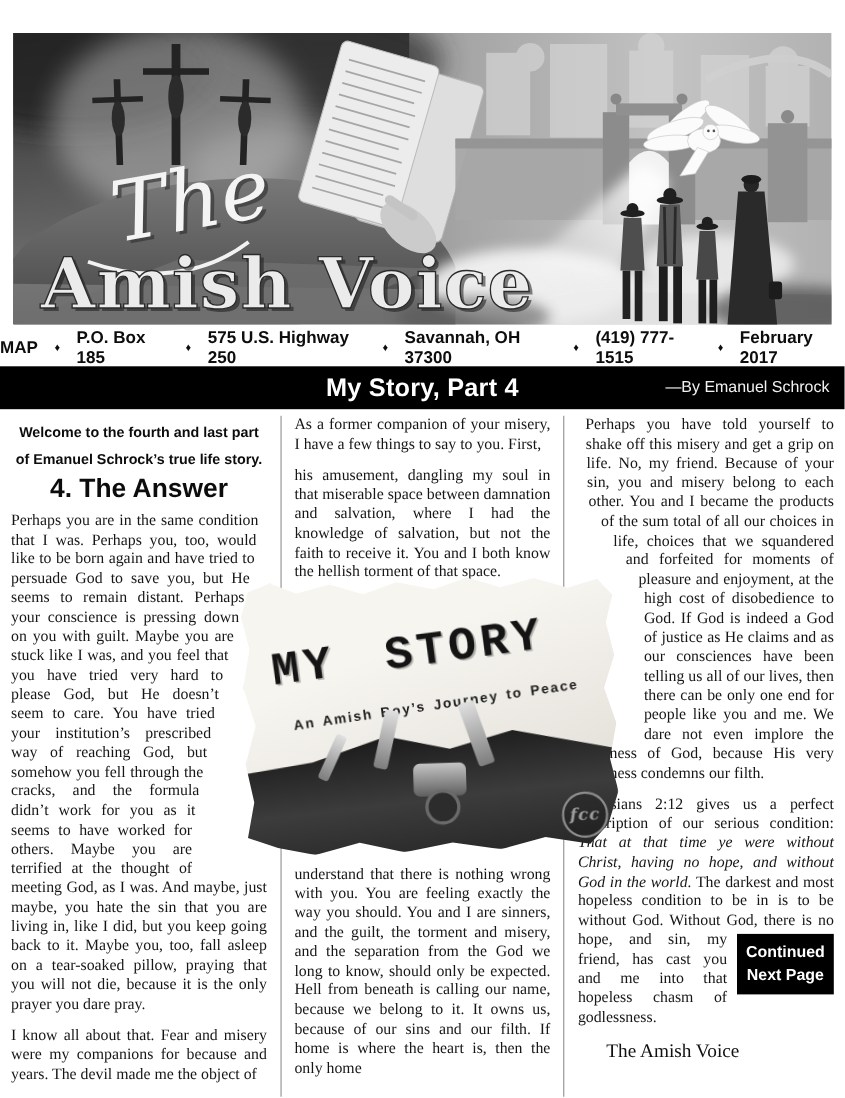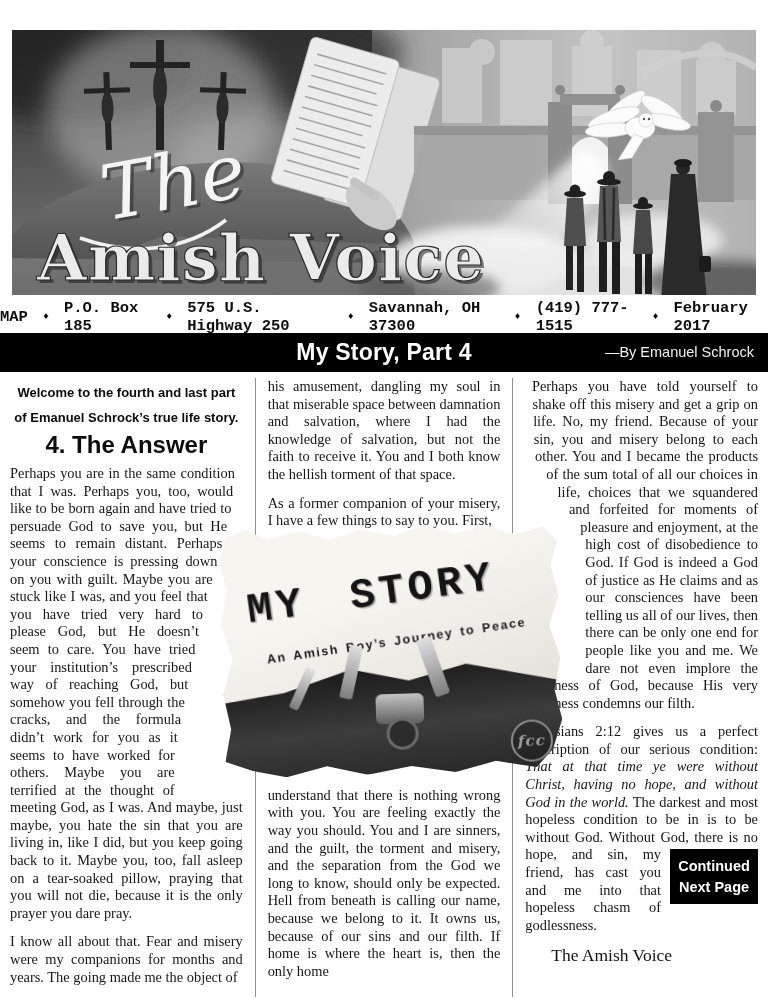--- a/index.html
+++ b/index.html
@@ -2,21 +2,21 @@
 <html><head>
 <meta charset="utf-8">
 <style>
   html,body{margin:0;padding:0;background:#ffffff;}
   .page{position:relative;width:768px;height:998px;background:#ffffff;overflow:hidden;
         font-family:"Liberation Serif",serif;color:#161616;}
   
   .masthead{position:absolute;left:12px;top:30px;width:744px;height:265px;}
   
   .addr{position:absolute;left:0;top:299px;width:768px;display:flex;justify-content:center;
-        align-items:center;gap:15px;font-family:Liberation Mono, monospace;font-weight:bold;
+        align-items:center;gap:15px;font-family:Liberation Sans, sans-serif;font-weight:bold;
         font-size:15.5px;color:#0d0d0d;}
   .addr .diamond{font-size:10px;line-height:1;}
   
   .titlebar{position:absolute;left:0;top:333px;width:768px;height:39px;background:#000;}
   .titlebar .bar-title{position:absolute;left:0;right:0;top:0;height:39px;line-height:38px;
         text-align:center;color:#fff;font-family:"Liberation Sans",sans-serif;
         font-weight:bold;font-size:23px;letter-spacing:.2px;}
   .titlebar .bar-byline{position:absolute;right:14px;top:0;height:55px;line-height:39px;
         color:#f2f2f2;font-family:"Liberation Sans",sans-serif;font-size:14.5px;}
   
@@ -265,26 +265,26 @@
     <div class="bar-title">My Story, Part 4</div>
     <div class="bar-byline">—By Emanuel Schrock</div>
   </div>
 
   <div class="cols">
 
     <div class="col">
       <div class="intro">Welcome to the fourth and last part of Emanuel Schrock’s true life story.</div>
       <div class="sec-head">4. The Answer</div>
       <p class="body-p"><span class="wrap-r"></span><span>Perhaps you are in the same condition that I was. Perhaps you, too, would like to be born again and have tried to persuade God to save you, but He seems to remain distant. Perhaps your conscience is pressing down on you with guilt. Maybe you are stuck like I was, and you feel that you have tried very hard to please God, but He doesn’t seem to care. You have tried your institution’s prescribed way of reaching God, but somehow you fell through the cracks, and the formula didn’t work for you as it seems to have worked for others. Maybe you are terrified at the thought of meeting God, as I was. And maybe, just maybe, you hate the sin that you are living in, like I did, but you keep going back to it. Maybe you, too, fall asleep on a tear-soaked pillow, praying that you will not die, because it is the only prayer you dare pray.</span></p>
-      <p class="body-p"><span>I know all about that. Fear and misery were my companions for months and years. The going made me the object of</span></p>
+      <p class="body-p"><span>I know all about that. Fear and misery were my companions for because and years. The devil made me the object of</span></p>
     </div>
 
     <div class="col">
+      <p class="body-p"><span>As a former companion of your misery, I have a few things to say to you. First,</span></p>
       <p class="body-p"><span>his amusement, dangling my soul in that miserable space between damnation and salvation, where I had the knowledge of salvation, but not the faith to receive it. You and I both know the hellish torment of that space.</span></p>
-      <p class="body-p"><span>As a former companion of your misery, I have a few things to say to you. First,</span></p>
       <div class="img-spacer"></div>
       <p class="body-p"><span>understand that there is nothing wrong with you. You are feeling exactly the way you should. You and I are sinners, and the guilt, the torment and misery, and the separation from the God we long to know, should only be expected. Hell from beneath is calling our name, because we belong to it. It owns us, because of our sins and our filth. If home is where the heart is, then the only home</span></p>
     </div>
 
     <div class="col">
       <p class="body-p"><span class="wrap-l"></span><span>Perhaps you have told yourself to shake off this misery and get a grip on life. No, my friend. Because of your sin, you and misery belong to each other. You and I became the products of the sum total of all our choices in life, choices that we squandered and forfeited for moments of pleasure and enjoyment, at the high cost of disobedience to God. If God is indeed a God of justice as He claims and as our consciences have been telling us all of our lives, then there can be only one end for people like you and me. We dare not even implore the goodness of God, because His very goodness condemns our filth.</span></p>
       <p class="body-p"><span>Ephesians 2:12 gives us a perfect description of our serious condition: </span><span class="italic">That at that time ye were without Christ, having no hope, and without God in the world.</span><span> The darkest and most hopeless condition to be in is to be without God. Without God, there is no hope, and sin, </span><span class="continued"><span>Continued</span><br><span>Next Page</span></span><span>my friend, has cast you and me into that hopeless chasm of godlessness.</span></p>
       <div class="footer-brand">The Amish Voice</div>
     </div>
   </div>

